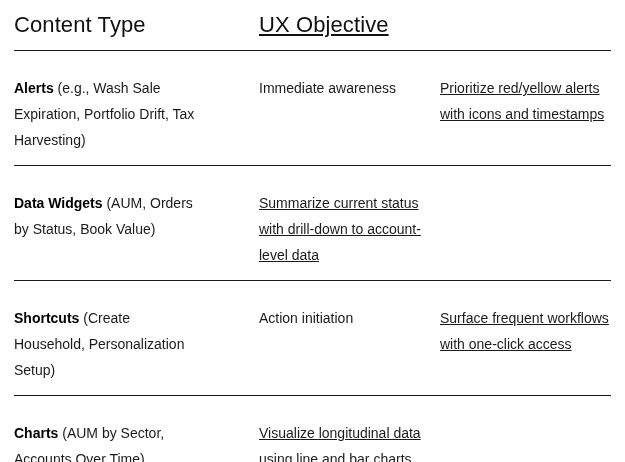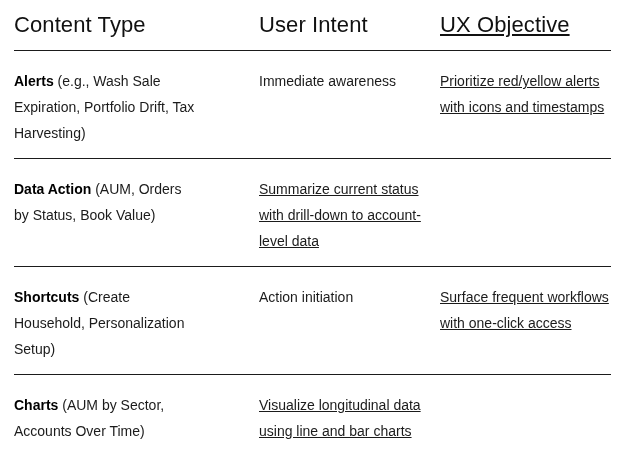--- a/index.html
+++ b/index.html
@@ -38,21 +38,21 @@
   .row.header .cell {
     font-size: 22px;
     line-height: 26px;
     font-weight: 400;
     color: #111111;
     letter-spacing: 0.1px;
   }
 
   
   .row.body {
-    padding-top: 17px;
+    padding-top: 24px;
     padding-bottom: 12px;
   }
   .row.body.divided {
     border-top: 1px solid #1b1b1b;
   }
 
   .cell {
     box-sizing: border-box;
   }
 
@@ -77,35 +77,34 @@
     font-weight: 400;
   }
 </style>
 </head>
 <body>
 
 <div class="table">
 
   <div class="row header">
     <div class="cell col-1">Content Type</div>
-    <div class="cell col-2">User Intent</div>
     <div class="cell col-3">UX Objective</div>
   </div>
 
   <div class="row body divided">
     <div class="cell col-1">
       <span class="term">Alerts</span><span class="detail"> (e.g., Wash Sale Expiration, Portfolio Drift, Tax Harvesting)</span>
     </div>
     <div class="cell col-2">Immediate awareness</div>
     <div class="cell col-3">Prioritize red/yellow alerts with icons and timestamps</div>
   </div>
 
   <div class="row body divided">
     <div class="cell col-1">
-      <span class="term">Data Action</span><span class="detail"> (AUM, Orders by Status, Book Value)</span>
+      <span class="term">Data Widgets</span><span class="detail"> (AUM, Orders by Status, Book Value)</span>
     </div>
     <div class="cell col-3">Summarize current status with drill-down to account-level data</div>
   </div>
 
   <div class="row body divided">
     <div class="cell col-1">
       <span class="term">Shortcuts</span><span class="detail"> (Create Household, Personalization Setup)</span>
     </div>
     <div class="cell col-2">Action initiation</div>
     <div class="cell col-3">Surface frequent workflows with one-click access</div>

